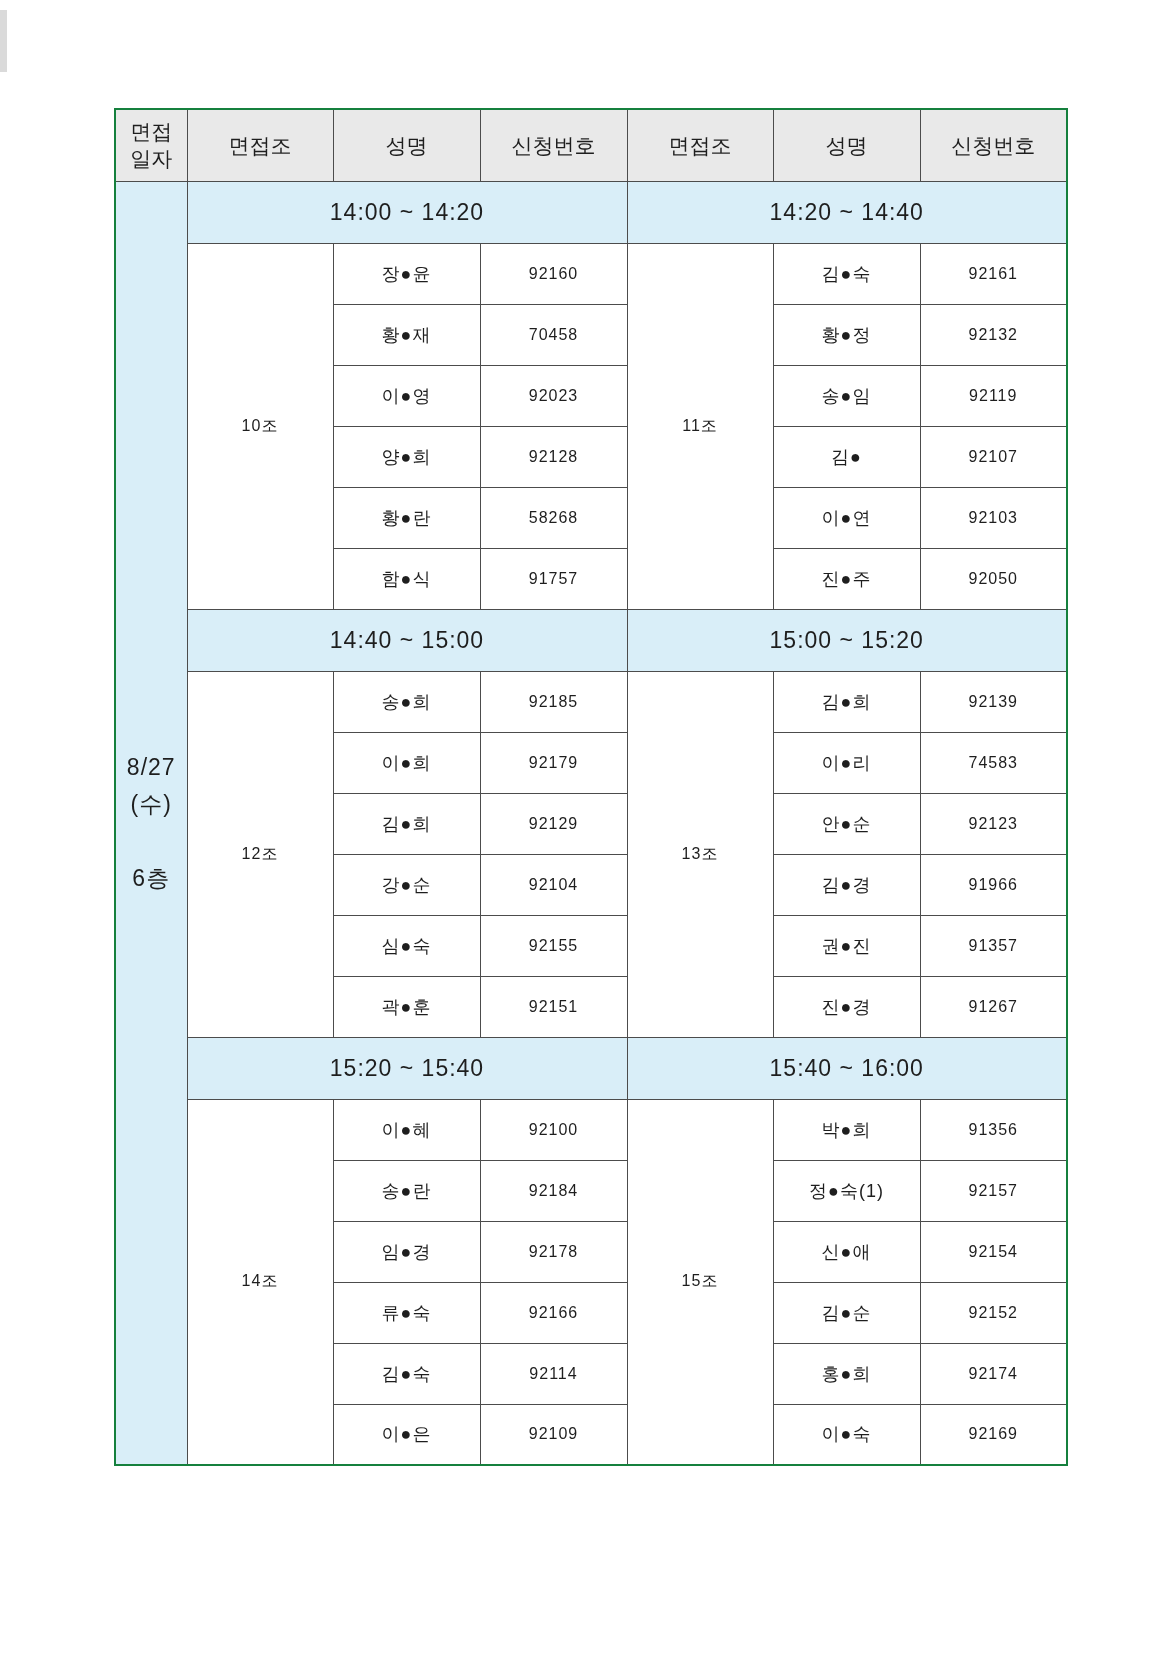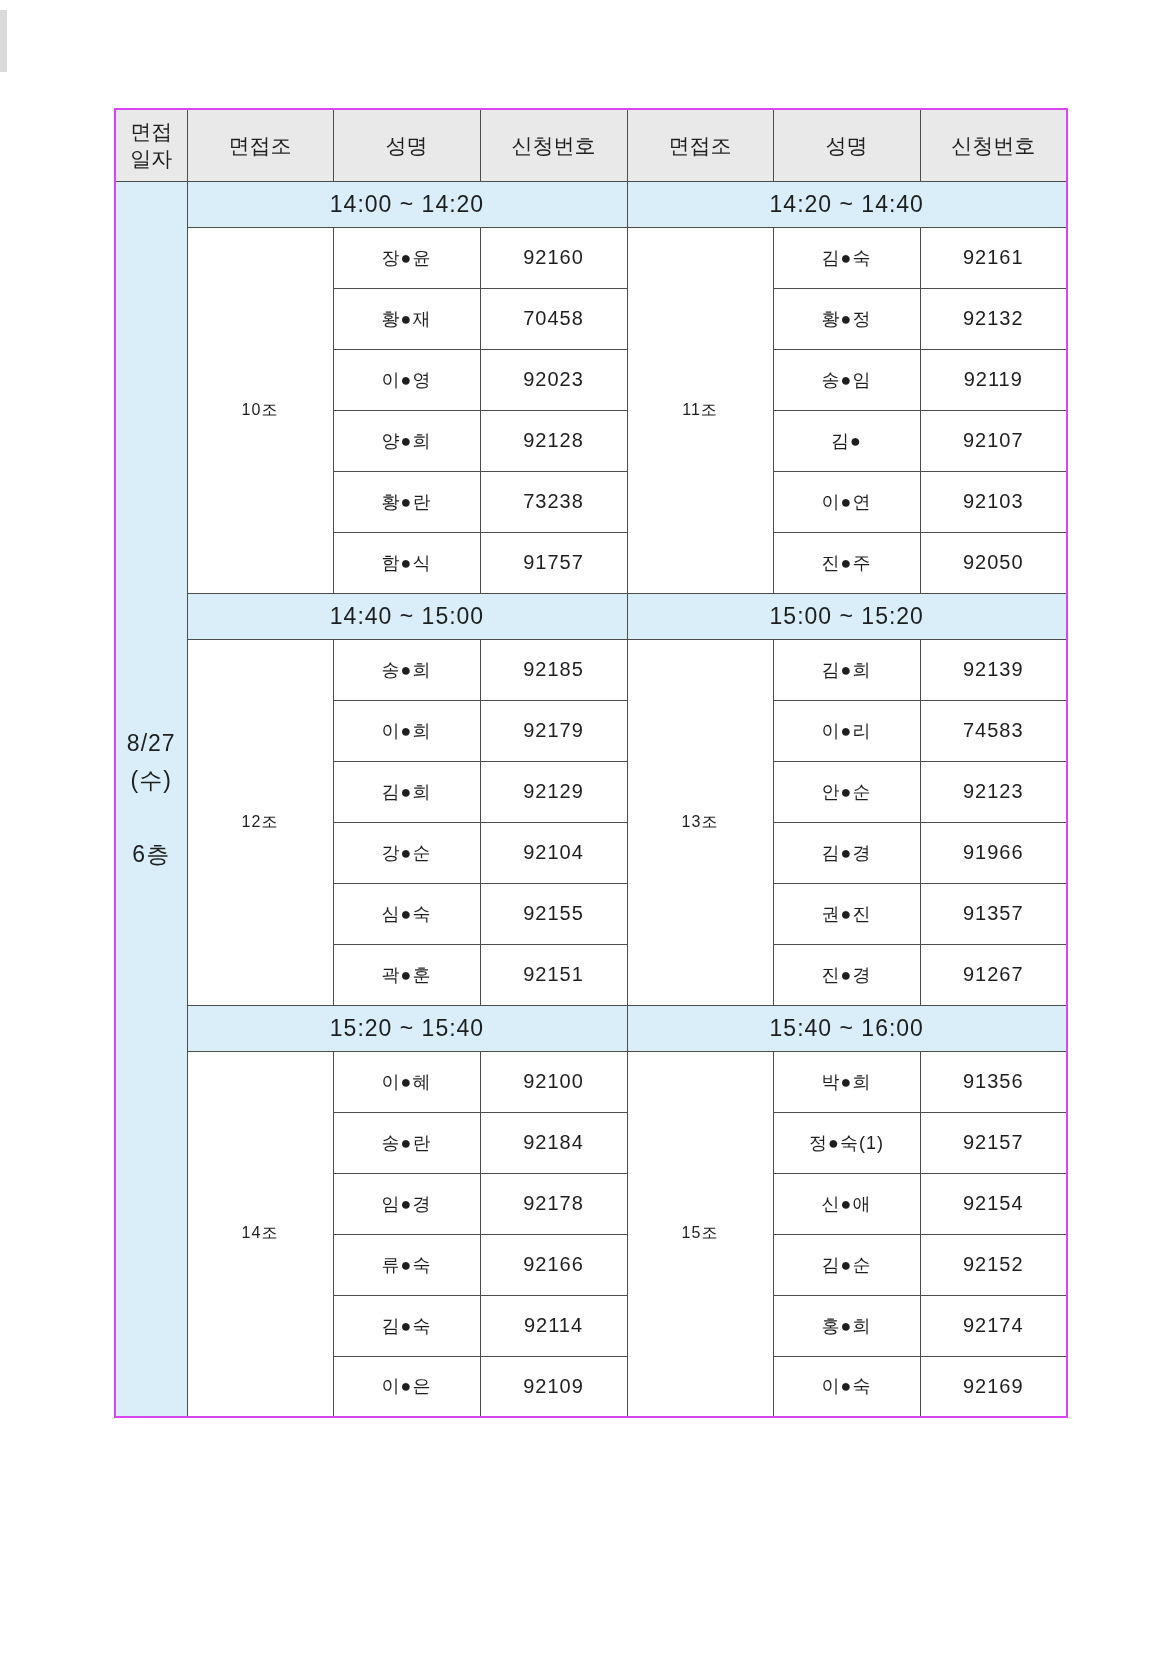--- a/index.html
+++ b/index.html
@@ -17,43 +17,43 @@
     width: 7px; height: 62px;
     background: #dadada;
   }
   table.schedule {
     position: absolute;
     left: 114px;
     top: 108px;
     width: 952px;
     border-collapse: collapse;
     table-layout: fixed;
-    border: 2px solid #d946ef;
+    border: 2px solid #15803d;
   }
   .schedule td, .schedule th {
     border: 1px solid #4c4c4c;
     text-align: center;
     vertical-align: middle;
     overflow: hidden;
   }
   .schedule th {
     background: #e9e9e9;
     height: 72px;
     font-size: 21px;
     font-weight: 500;
     line-height: 1.3;
   }
   tr.time-row td {
     background: #d9eef8;
-    height: 46px;
+    height: 62px;
     font-size: 23px;
     letter-spacing: 1px;
   }
   td.member-name { height: 61px; font-size: 18px; letter-spacing: 1px; }
-  td.member-num  { height: 61px; font-size: 20px; letter-spacing: 1px; }
+  td.member-num  { height: 61px; font-size: 16px; letter-spacing: 1px; }
   td.group-cell  { font-size: 16px; letter-spacing: 1px; }
   td.date-cell {
     background: #d0e9bc;
     font-size: 22px;
     line-height: 1.6;
   }
   td.date-cell .floor { margin-top: 37px; }
 </style>
 </head>
 <body>
@@ -116,21 +116,21 @@
     <td class="member-num">92119</td>
   </tr>
   <tr>
     <td class="member-name">양●희</td>
     <td class="member-num">92128</td>
     <td class="member-name">김●</td>
     <td class="member-num">92107</td>
   </tr>
   <tr>
     <td class="member-name">황●란</td>
-    <td class="member-num">73238</td>
+    <td class="member-num">58268</td>
     <td class="member-name">이●연</td>
     <td class="member-num">92103</td>
   </tr>
   <tr>
     <td class="member-name">함●식</td>
     <td class="member-num">91757</td>
     <td class="member-name">진●주</td>
     <td class="member-num">92050</td>
   </tr>
 

